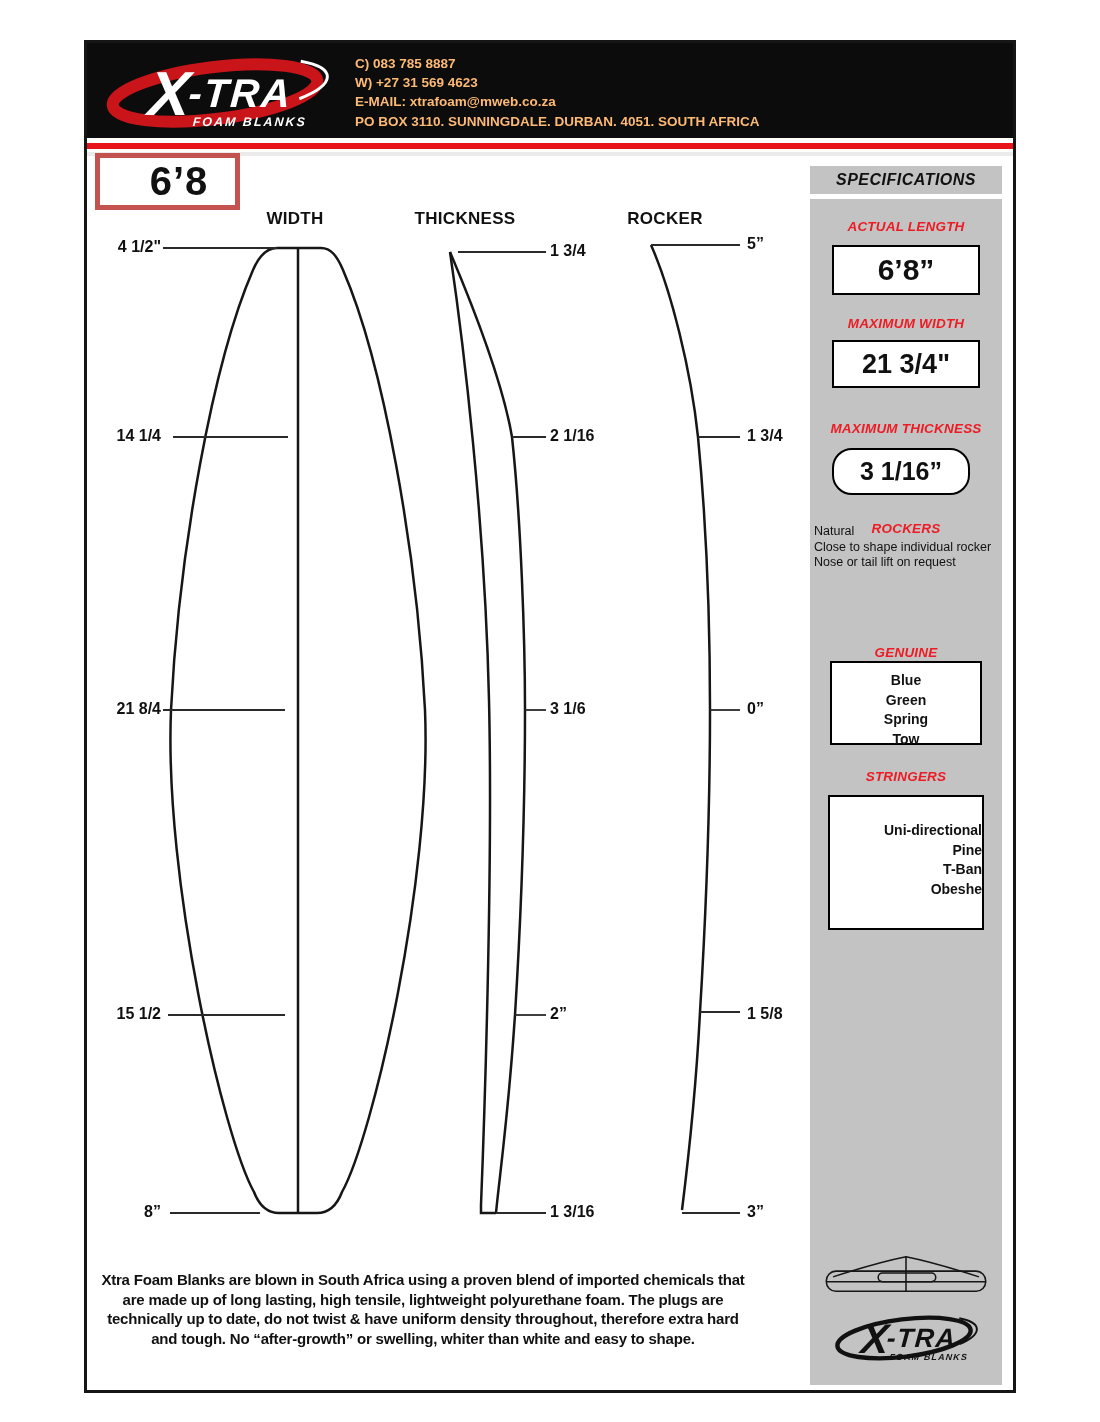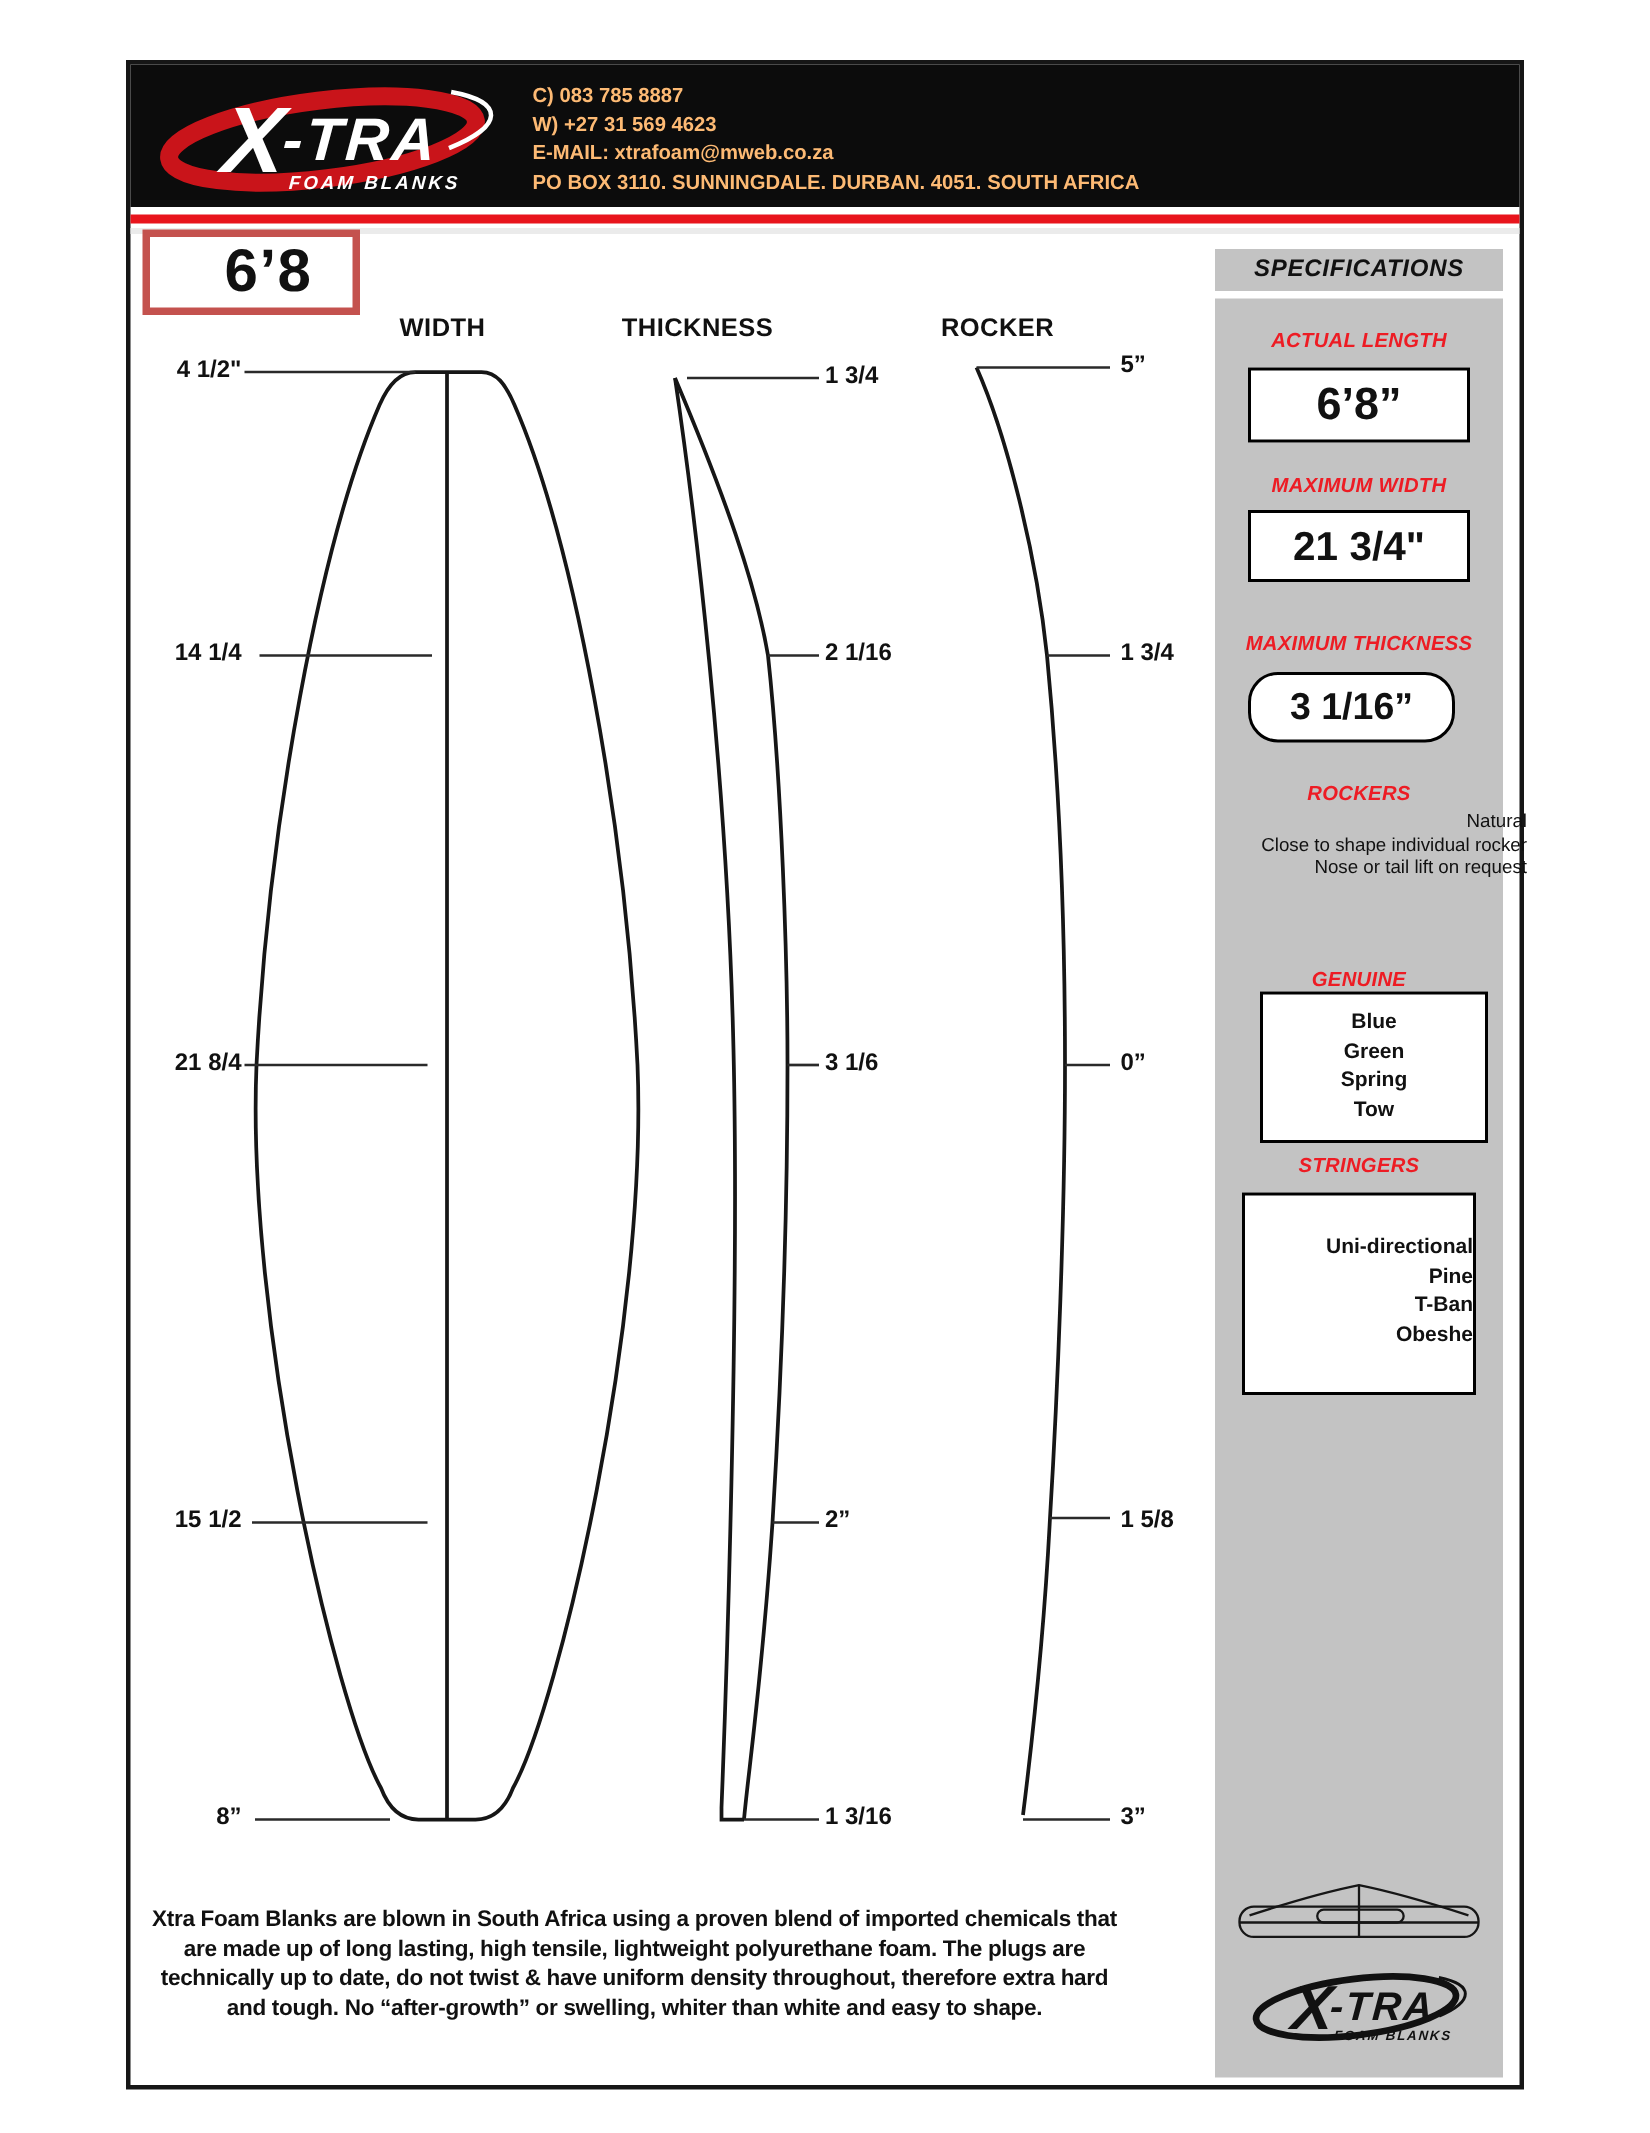--- a/index.html
+++ b/index.html
@@ -31,23 +31,23 @@
   .r1{top:197px;} .r2{top:470px;} .r3{top:775px;} .r4{top:973px;}
   
   .spec-head{position:absolute;left:723px;top:123px;width:192px;height:28px;background:var(--panel-gray);
              display:flex;align-items:center;justify-content:center;font-size:16px;font-weight:bold;font-style:italic;letter-spacing:.5px;}
   .spec-panel{position:absolute;left:723px;top:156px;width:192px;height:1186px;background:var(--panel-gray);}
   .sp-label{position:absolute;left:0;width:100%;text-align:center;color:var(--spec-red);font-size:13.5px;font-weight:bold;font-style:italic;letter-spacing:.2px;}
   .sp-box{position:absolute;background:#fff;border:2.5px solid #000;display:flex;align-items:center;justify-content:center;font-weight:800;}
   .box-len{left:22px;top:46px;width:148px;height:50px;font-size:30px;}
   .box-wid{left:22px;top:141px;width:148px;height:48px;font-size:27px;}
   .box-thk{left:22px;top:249px;width:138px;height:47px;font-size:25px;border-radius:20px;}
-  .rocker-notes{position:absolute;left:4px;top:341px;width:184px;text-align:right;font-size:12.5px;line-height:15.5px;margin-left:20px;}
+  .rocker-notes{position:absolute;left:4px;top:325px;width:184px;text-align:left;font-size:12.5px;line-height:15.5px;}
   .opt-box{position:absolute;background:#fff;border:2px solid #000;text-align:center;font-size:14px;font-weight:bold;}
-  .box-weight{left:20px;top:462px;width:152px;height:101px;padding-top:8px;line-height:19.5px;margin-left:10px;}
+  .box-weight{left:20px;top:462px;width:152px;height:84px;padding-top:8px;line-height:19.5px;}
   .box-stringers{left:18px;top:596px;width:156px;height:135px;padding-top:24px;line-height:19.5px;text-align:right;}
   .cross-section{position:absolute;left:8px;top:1051px;width:176px;height:48px;}
   .logo-footer{position:absolute;left:22px;top:1104px;width:148px;height:72px;}
   
   .footer-desc{position:absolute;left:11px;top:1227px;width:650px;text-align:center;font-size:15px;font-weight:bold;line-height:19.5px;letter-spacing:-0.2px;}
   .footer-slogan{position:absolute;left:3px;top:1315px;width:698px;text-align:center;color:var(--spec-red);font-size:21px;font-weight:bold;letter-spacing:.2px;white-space:nowrap;}
 </style>
 </head>
 <body>
 

